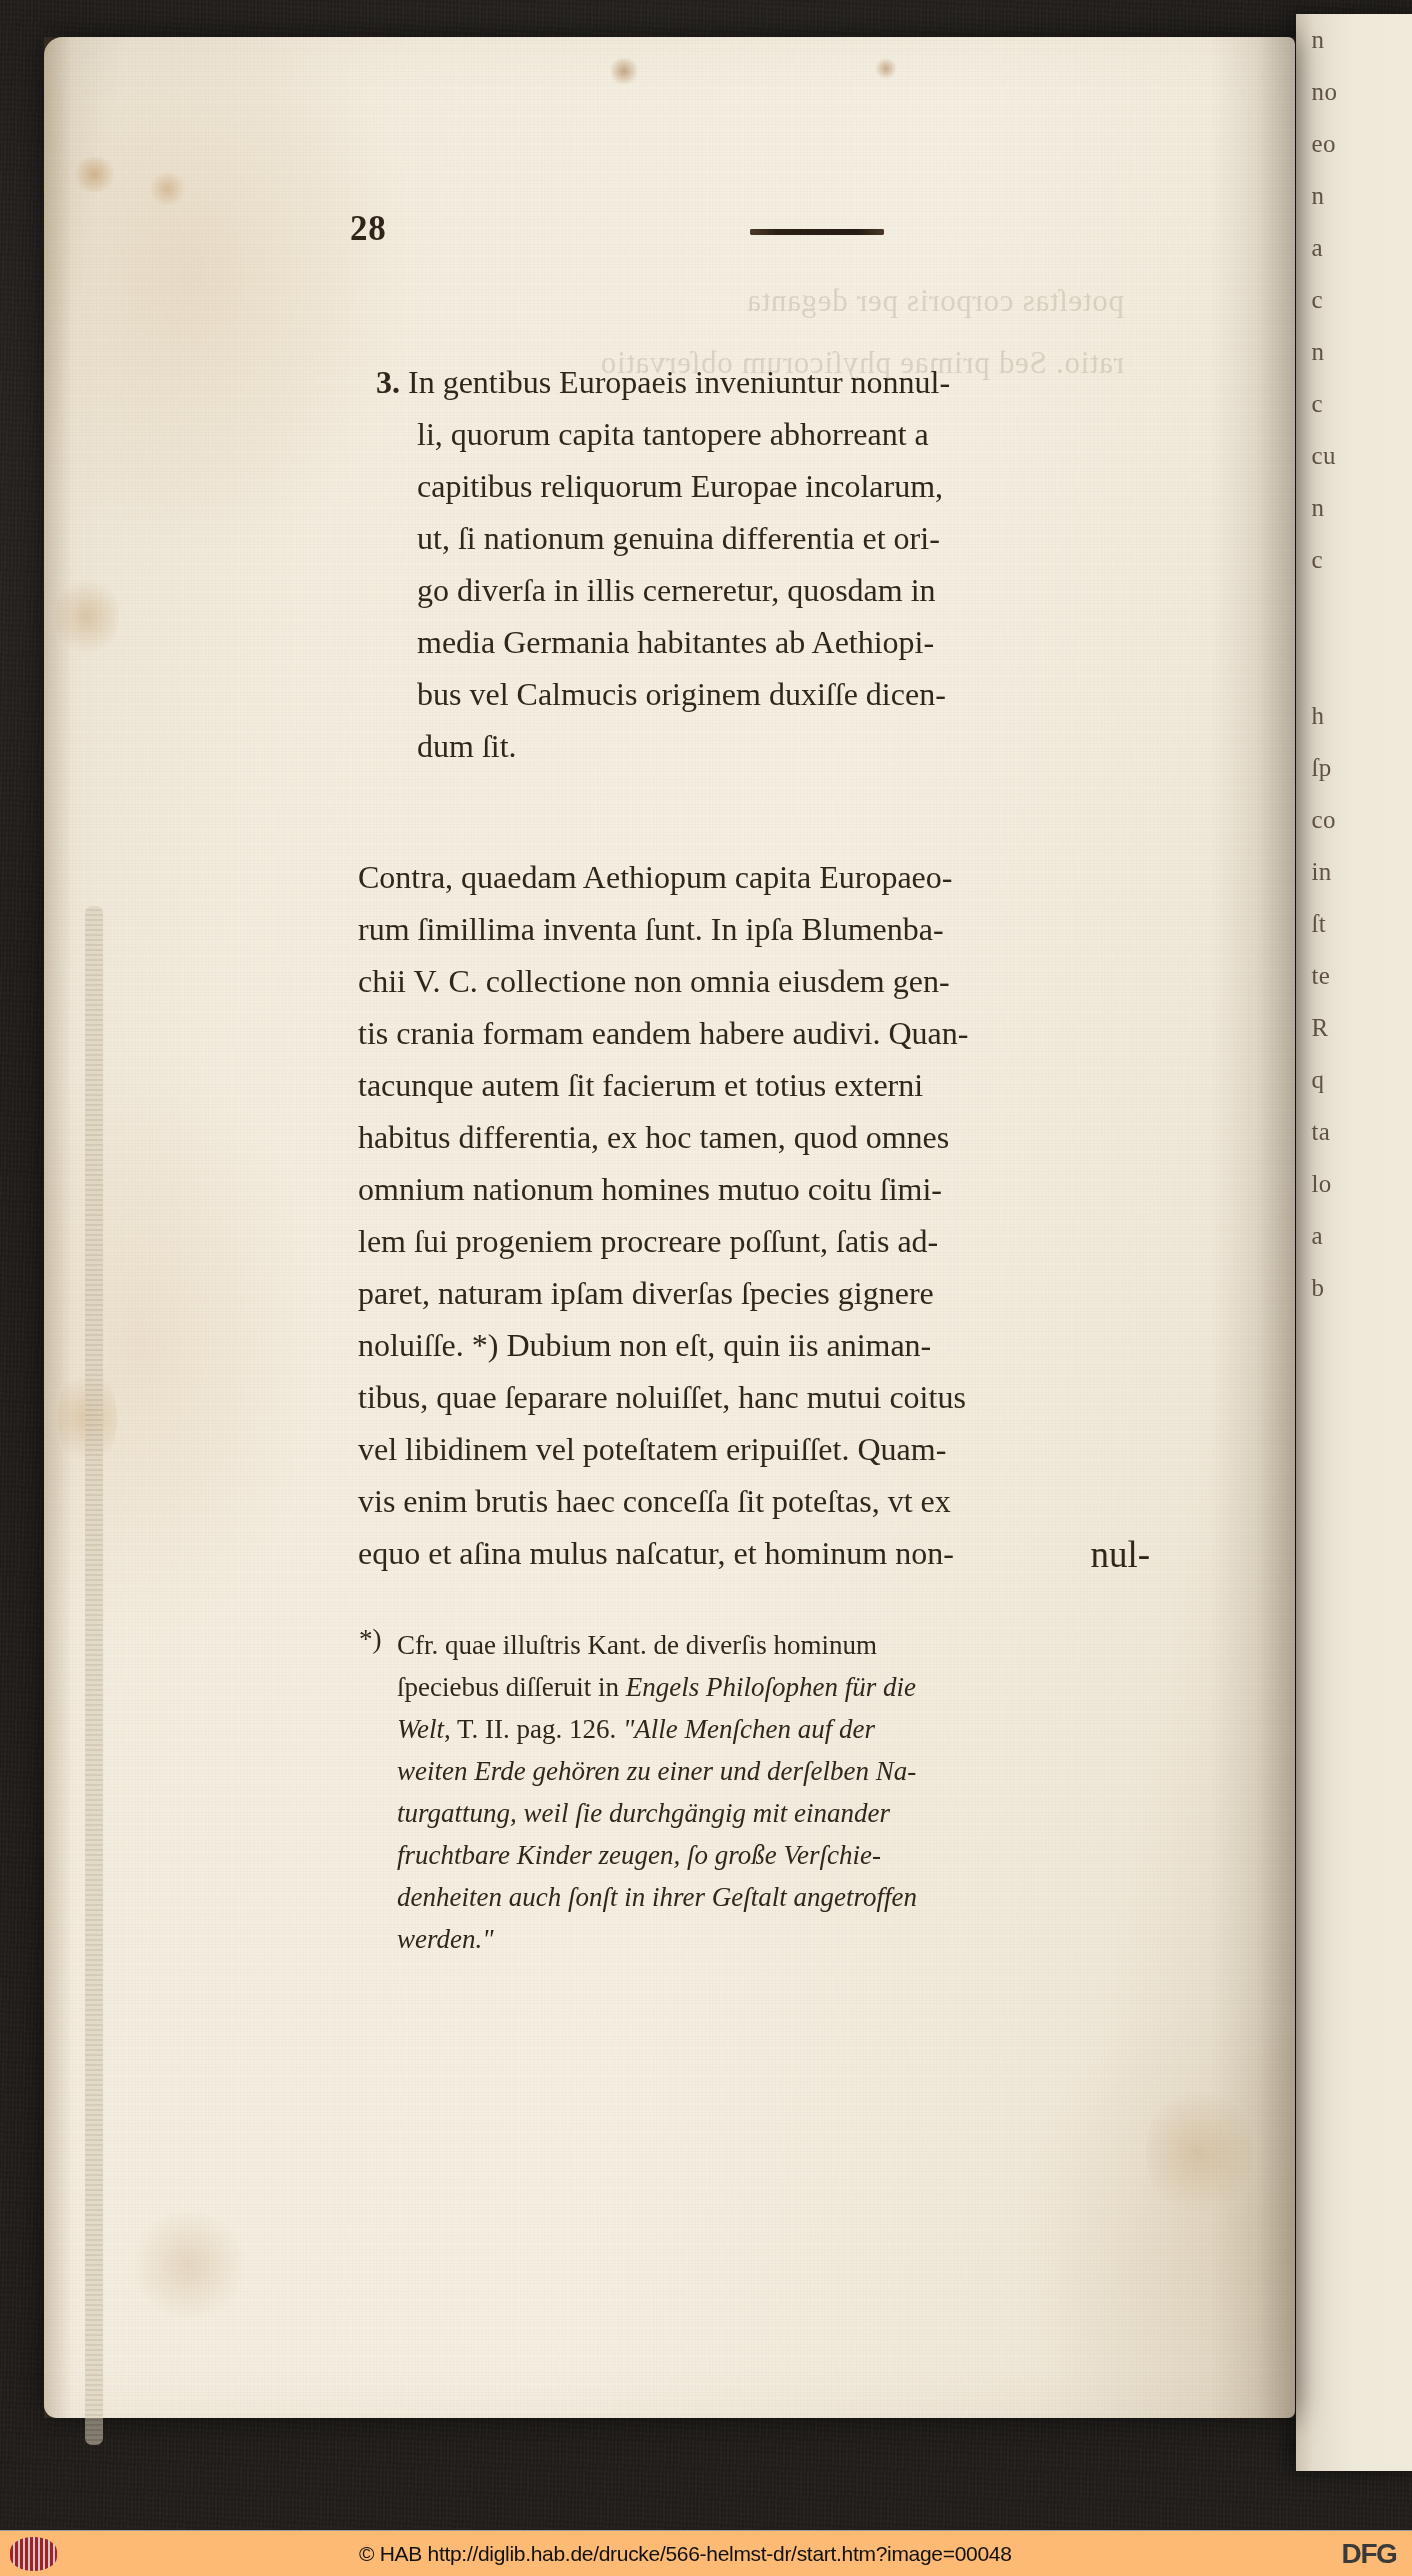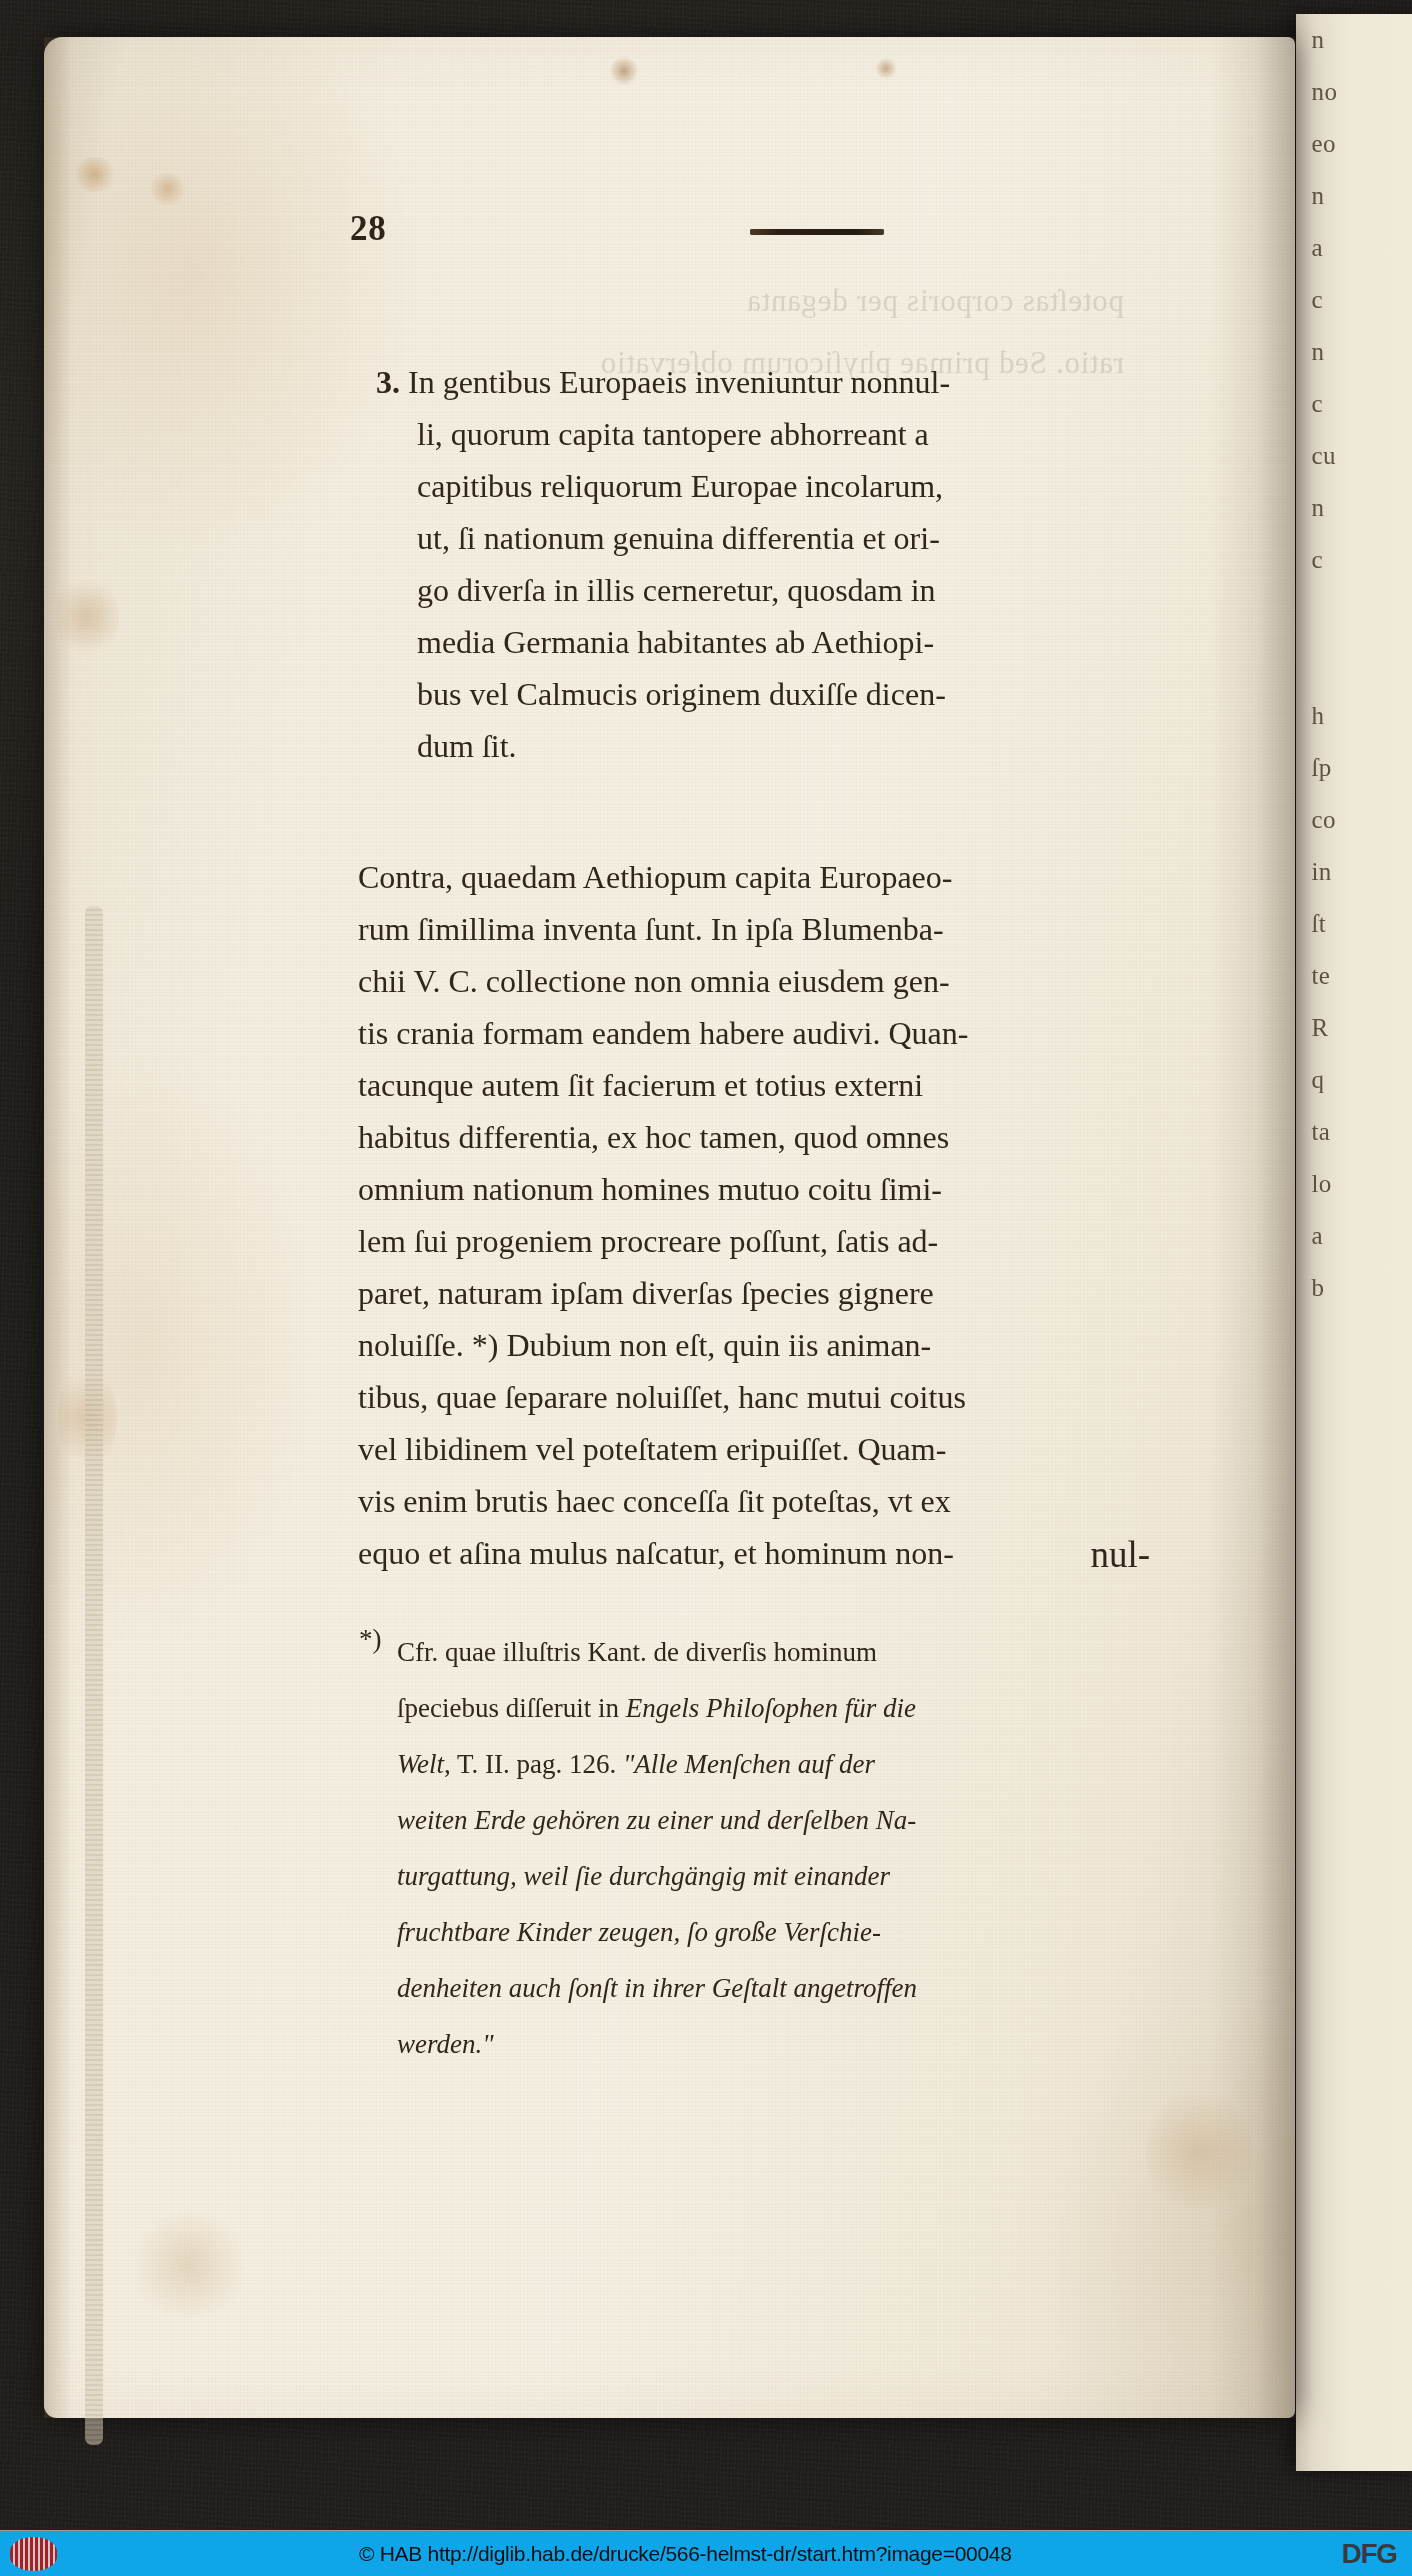--- a/index.html
+++ b/index.html
@@ -169,41 +169,41 @@
     text-align: right;
   }
 
   
   .fn {
     position: absolute;
     left: 353px;
     top: 1587px;
     width: 911px;
     font-size: 27px;
-    line-height: 56px;
+    line-height: 42px;
     color: #30261a;
     text-align: justify;
     white-space: pre-line;
   }
   .fn-marker {
     position: absolute;
     left: 315px;
     top: 1587px;
     font-size: 27px;
     color: #30261a;
   }
   .fn i { font-style: italic; }
   .fn .ital-blk { font-style: italic; }
 
   
   .attrib {
     position: absolute;
     left: 0; bottom: 0;
     width: 1412px; height: 45px;
-    background: #0ea5e9;
+    background: #fdba74;
     display: flex;
     align-items: center;
     border-top: 1.4px solid #9a9a9a;
   }
   .hab-logo {
     width: 47px; height: 34px;
     margin-left: 10px;
     flex: 0 0 auto;
     background: repeating-linear-gradient(90deg,#a71f24 0 2.8px, #c9c9c9 2.8px 5px);
     border-radius: 50% / 42%;

